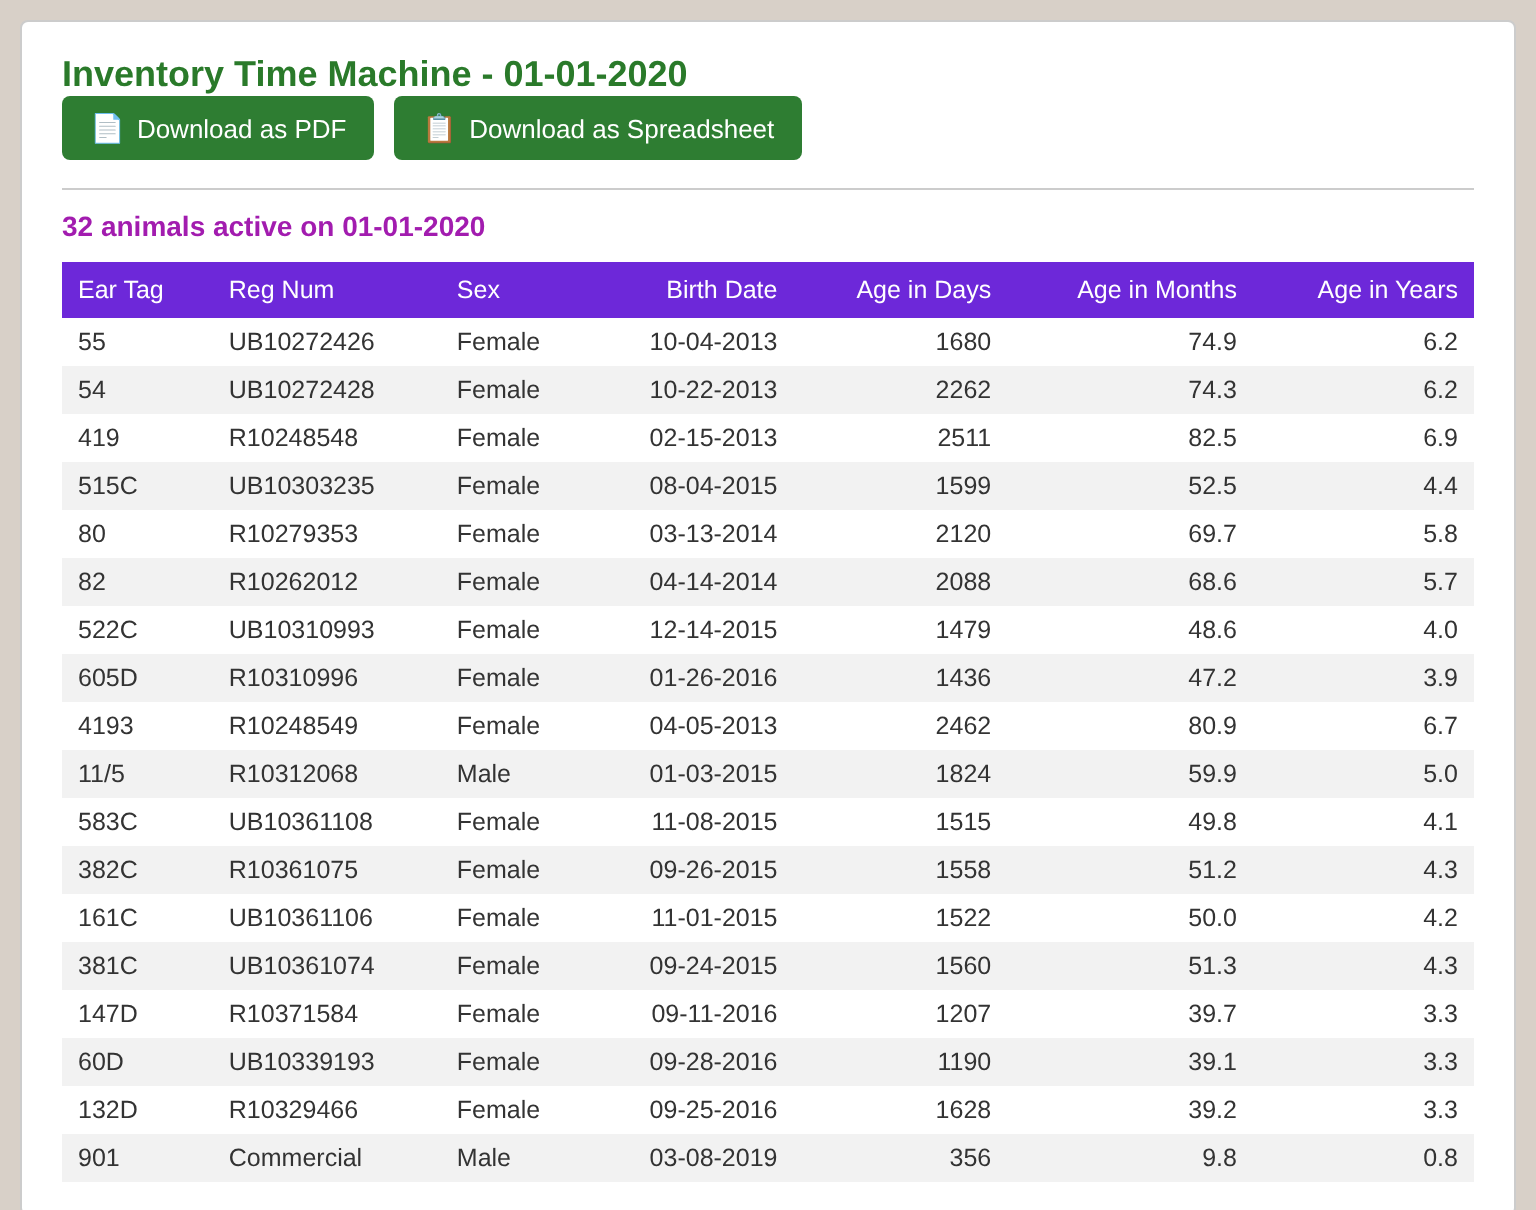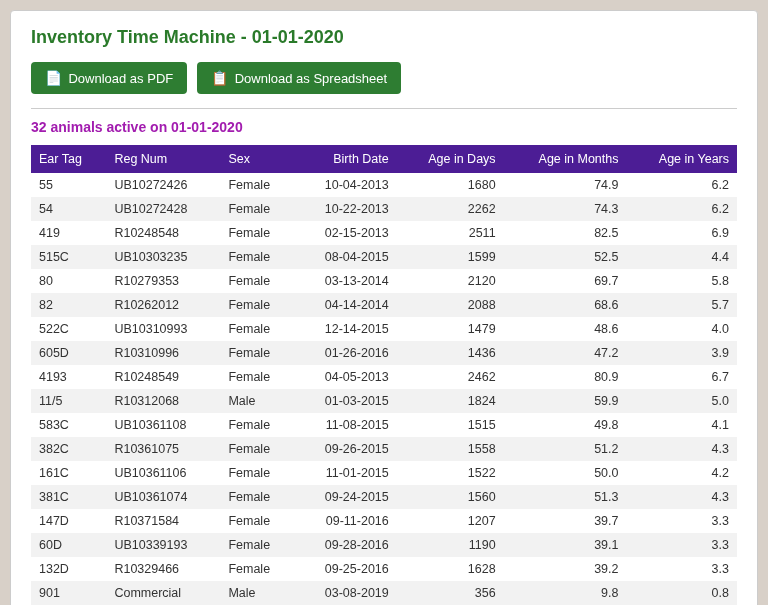--- a/index.html
+++ b/index.html
@@ -17,21 +17,20 @@
       background: #fff;
       border: 1px solid #ccc;
       border-radius: 4px;
       width: 748px;
       padding: 16px 20px 16px 20px;
     }
     .page-title {
       color: #2a7a2a;
       font-size: 18px;
       font-weight: bold;
-      margin-bottom: 14px;
     }
     .button-row {
       display: flex;
       gap: 10px;
       margin-bottom: 14px;
     }
     .btn {
       background: #2e7d32;
       color: #fff;
       border: none;
@@ -56,21 +55,21 @@
       font-weight: bold;
       font-size: 14px;
       margin-bottom: 10px;
     }
     table {
       width: 100%;
       border-collapse: collapse;
       font-size: 12.5px;
     }
     thead tr {
-      background: #4c1d95;
+      background: #6d28d9;
       color: #fff;
     }
     thead th {
       padding: 7px 8px;
       text-align: left;
       font-weight: normal;
       white-space: nowrap;
     }
     thead th:nth-child(4),
     thead th:nth-child(5),

